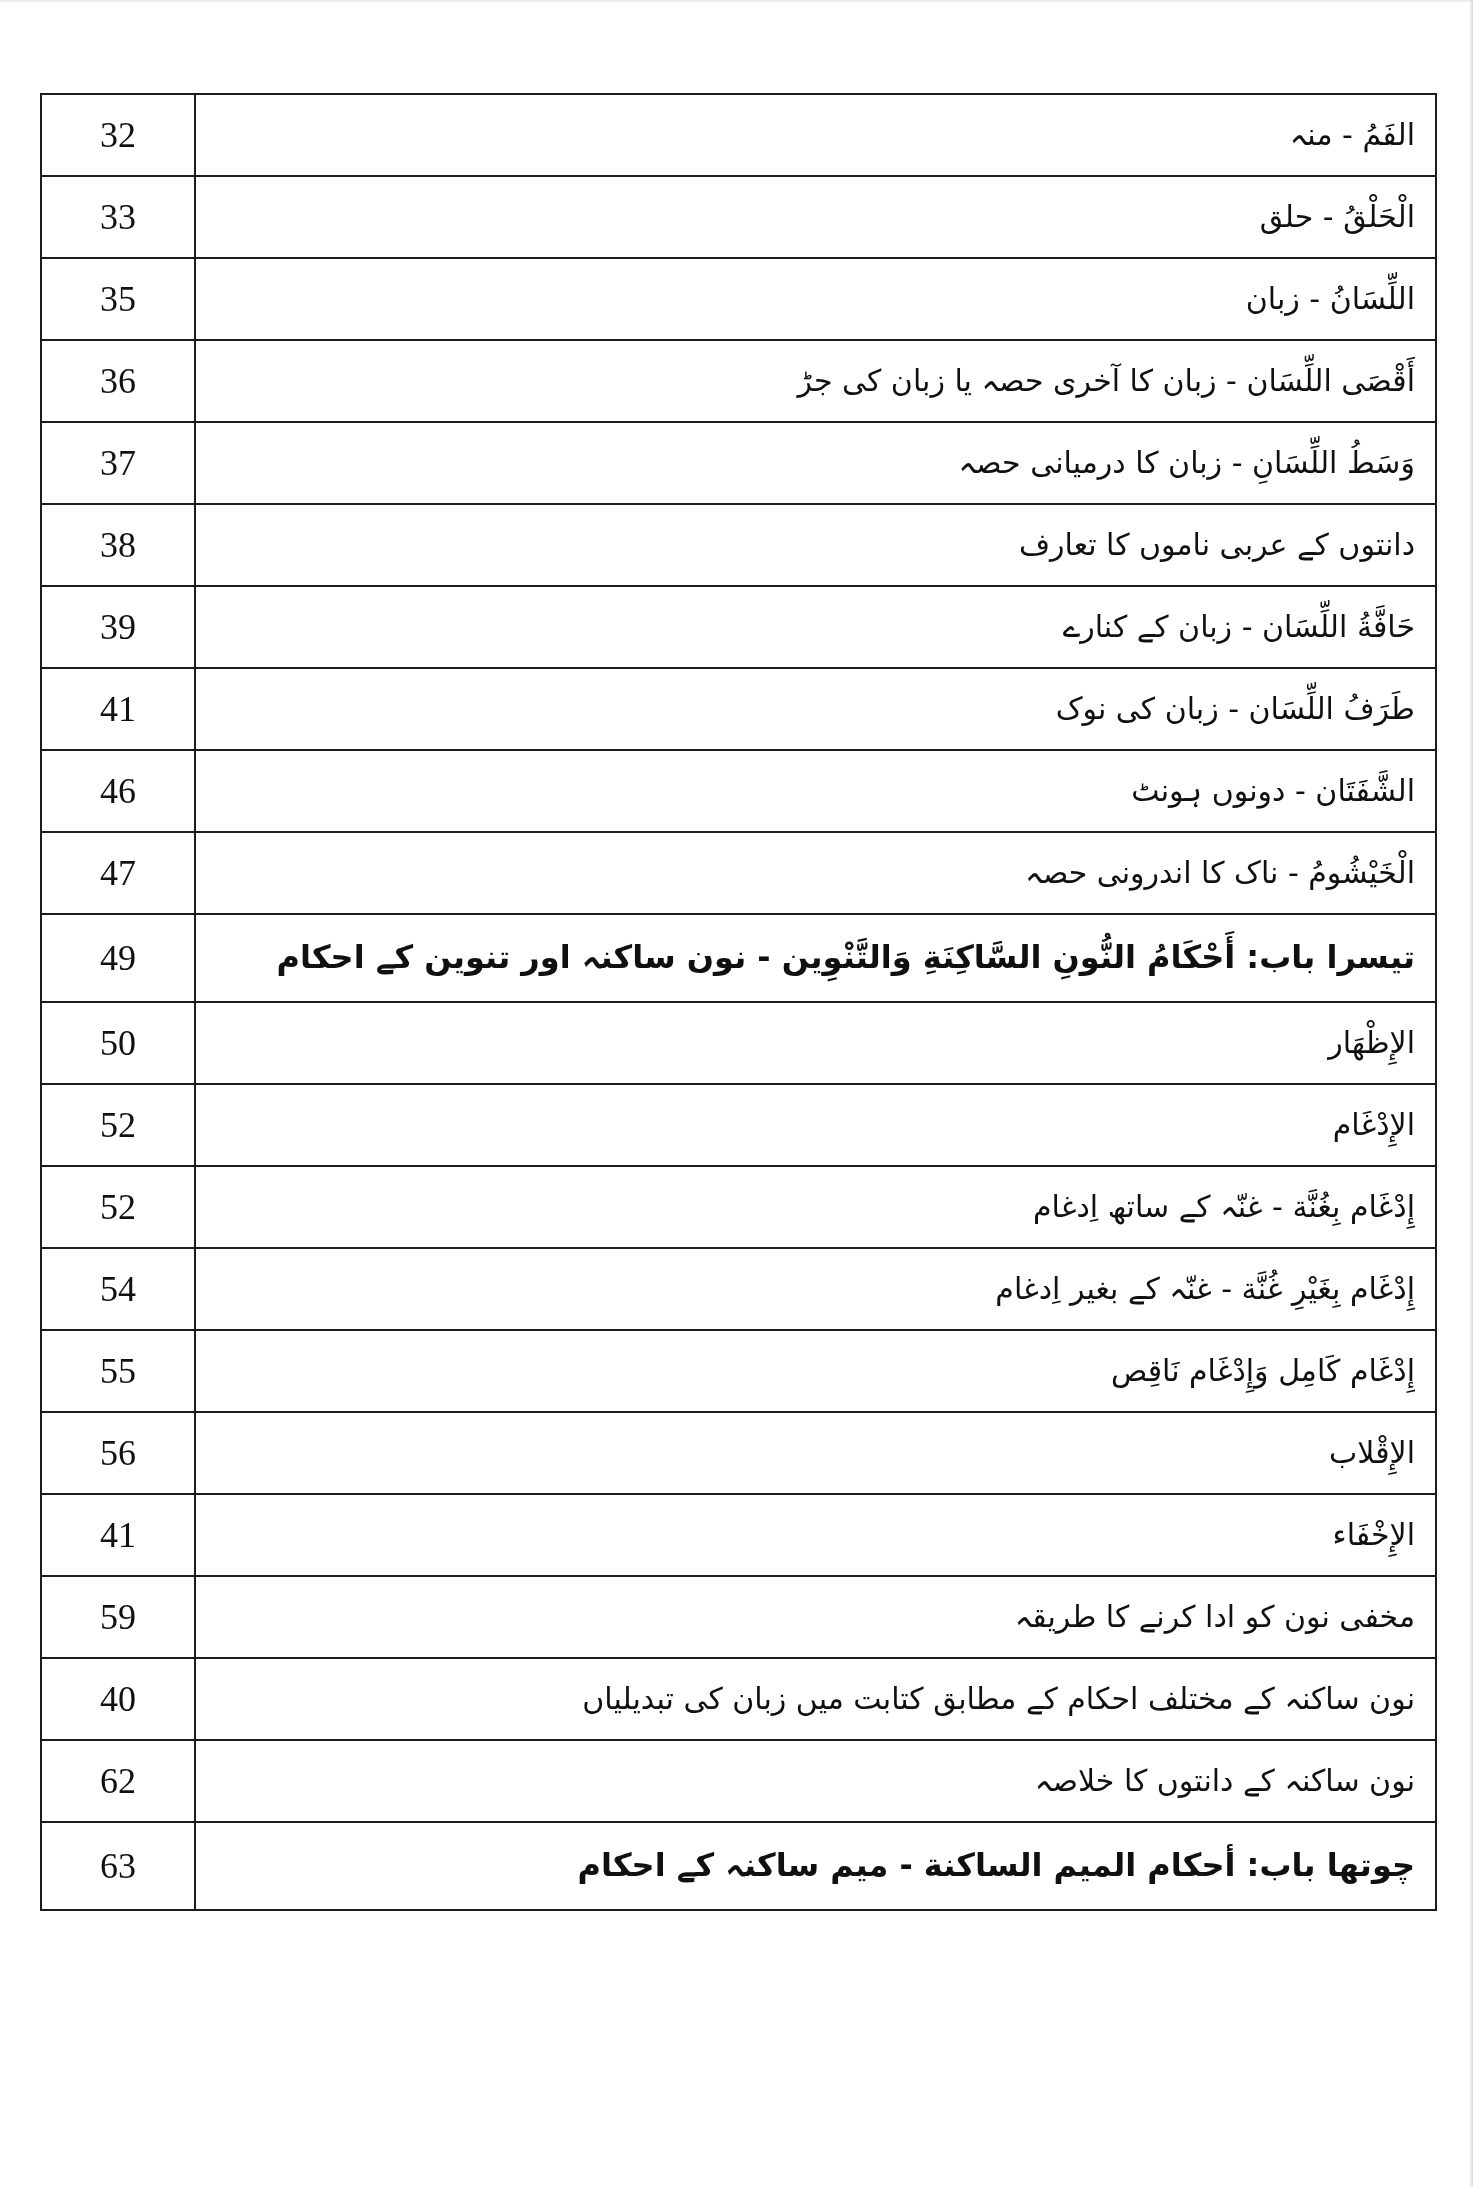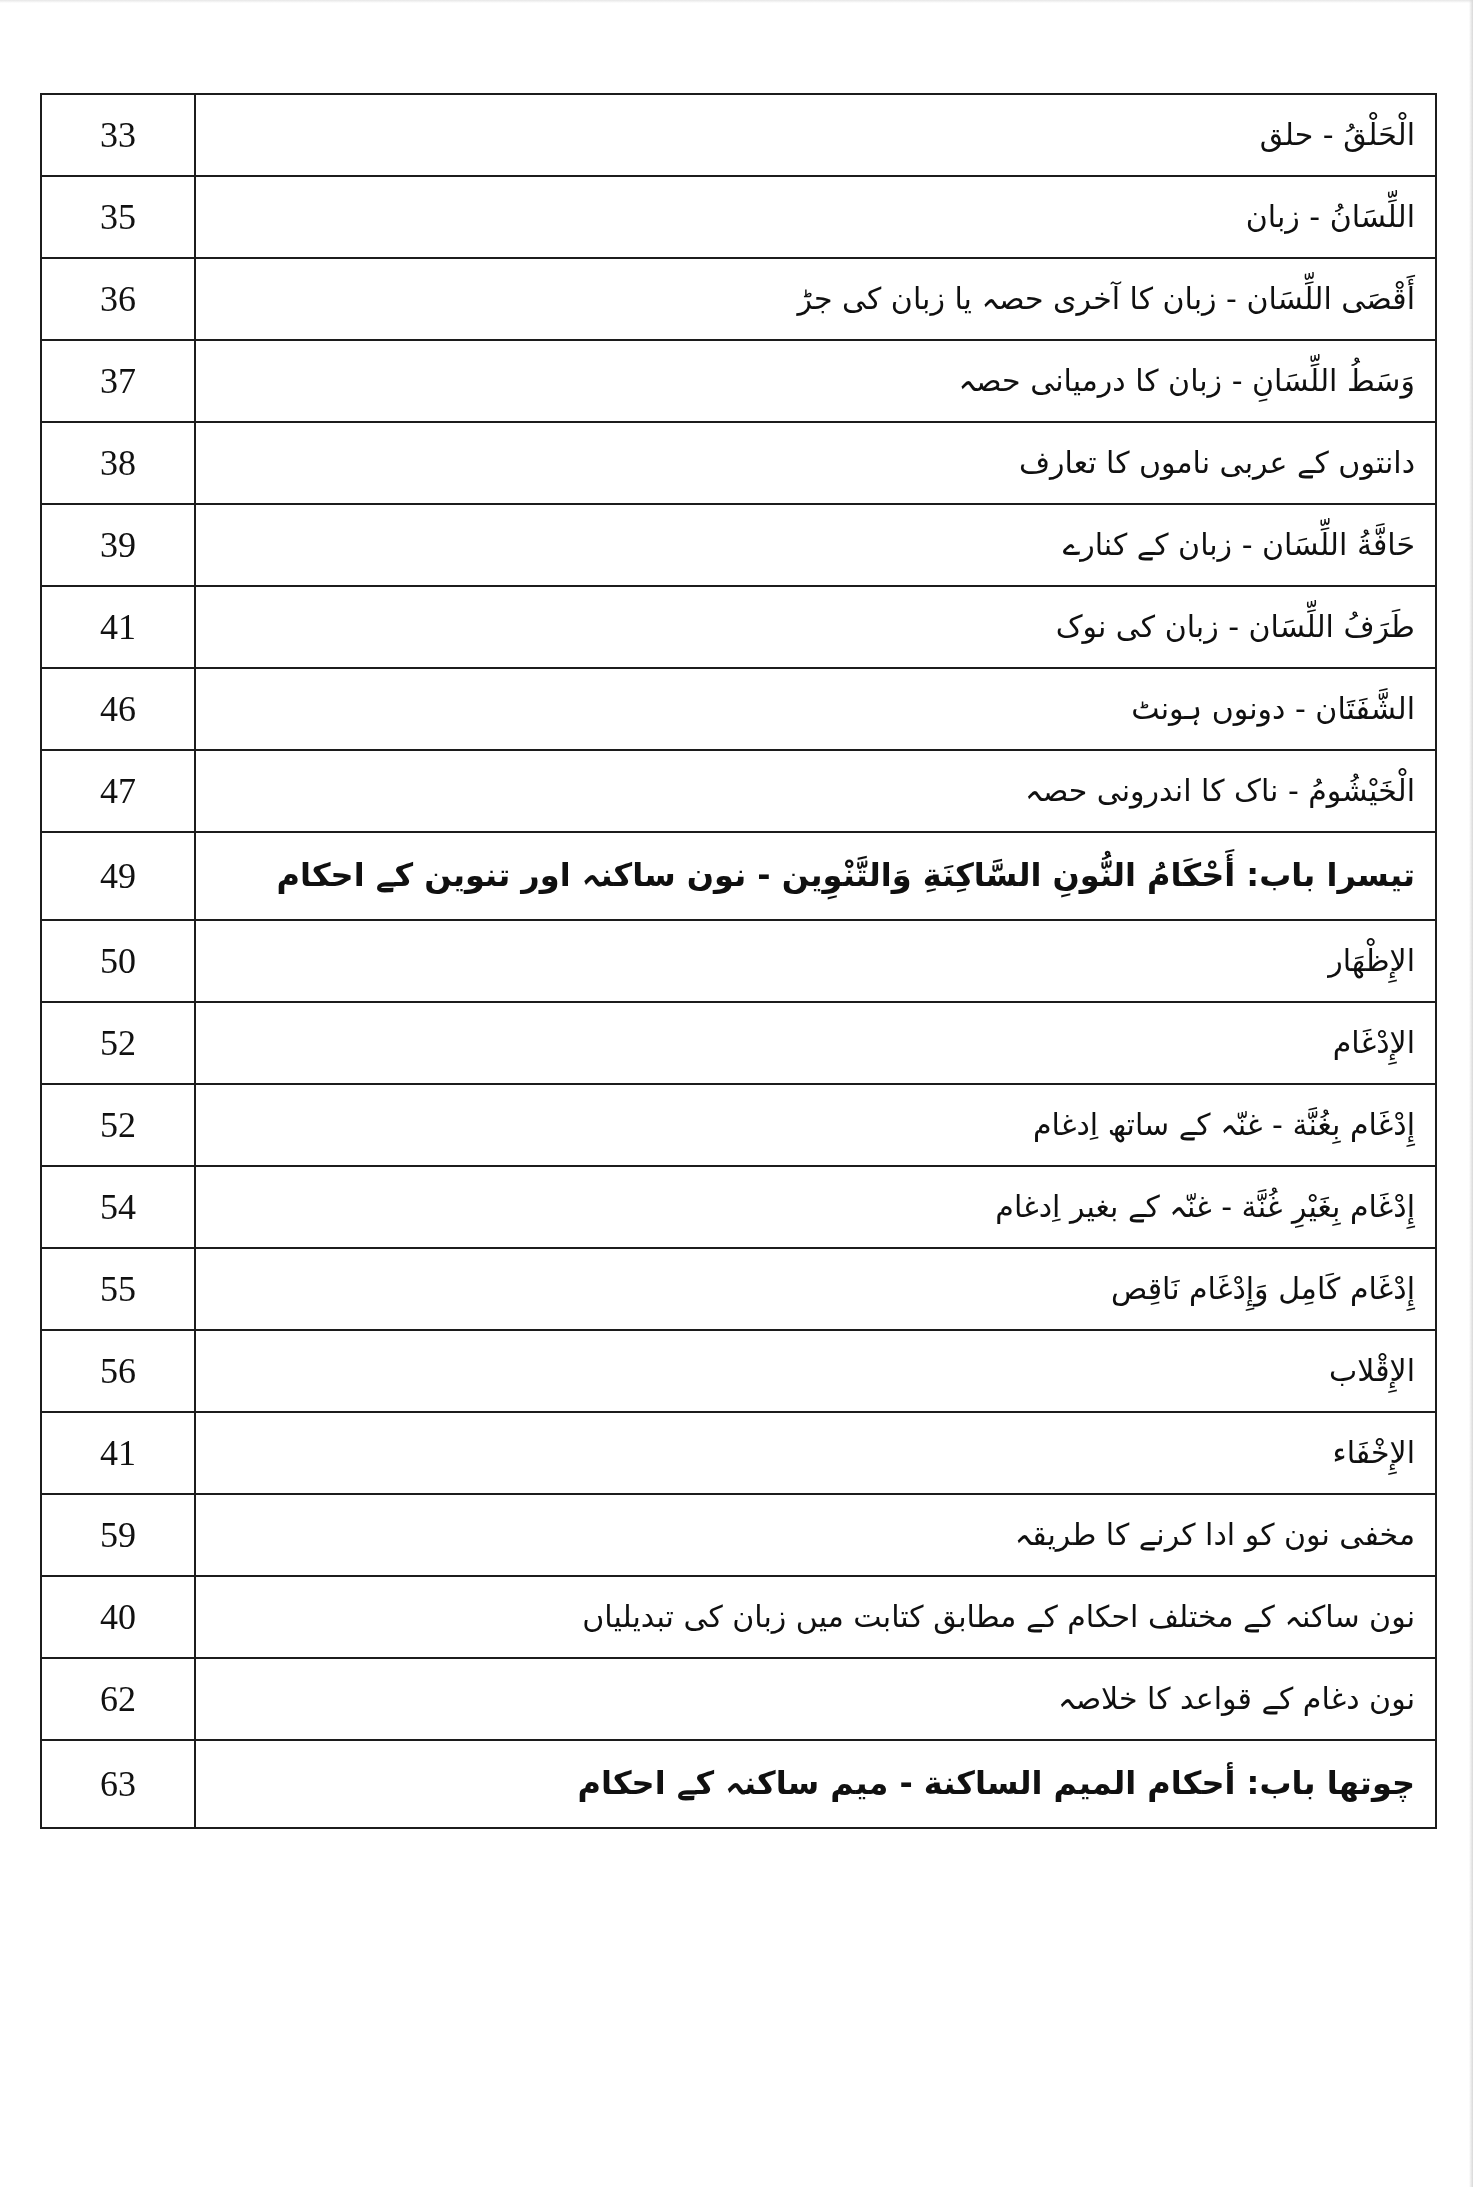--- a/index.html
+++ b/index.html
@@ -66,20 +66,24 @@
   }
 </style>
 </head>
 <body>
 
 <div class="scan-edge-top"></div>
 <div class="scan-edge-right"></div>
 
 <table class="toc">
   <tbody id="toc-body">
+  <tr class="row-entry">
+    <td class="page-col">32</td>
+    <td class="entry-col">الفَمُ  -  منہ</td>
+  </tr>
 
   <tr class="row-entry">
     <td class="page-col">33</td>
     <td class="entry-col">الْحَلْقُ  -  حلق</td>
   </tr>
 
   <tr class="row-entry">
     <td class="page-col">35</td>
     <td class="entry-col">اللِّسَانُ  -  زبان</td>
   </tr>
@@ -164,21 +168,21 @@
     <td class="entry-col">مخفی نون کو ادا کرنے کا طریقہ</td>
   </tr>
 
   <tr class="row-entry">
     <td class="page-col">40</td>
     <td class="entry-col">نون ساکنہ کے مختلف احکام کے مطابق کتابت میں زبان کی تبدیلیاں</td>
   </tr>
 
   <tr class="row-entry">
     <td class="page-col">62</td>
-    <td class="entry-col">نون دغام کے قواعد کا خلاصہ</td>
+    <td class="entry-col">نون ساکنہ کے دانتوں کا خلاصہ</td>
   </tr>
 
   <tr class="row-chapter">
     <td class="page-col">63</td>
     <td class="entry-col">چوتھا باب: أحكام الميم الساكنة  -  میم ساکنہ کے احکام</td>
   </tr>
 </tbody>
 </table>
 
 </body></html>

